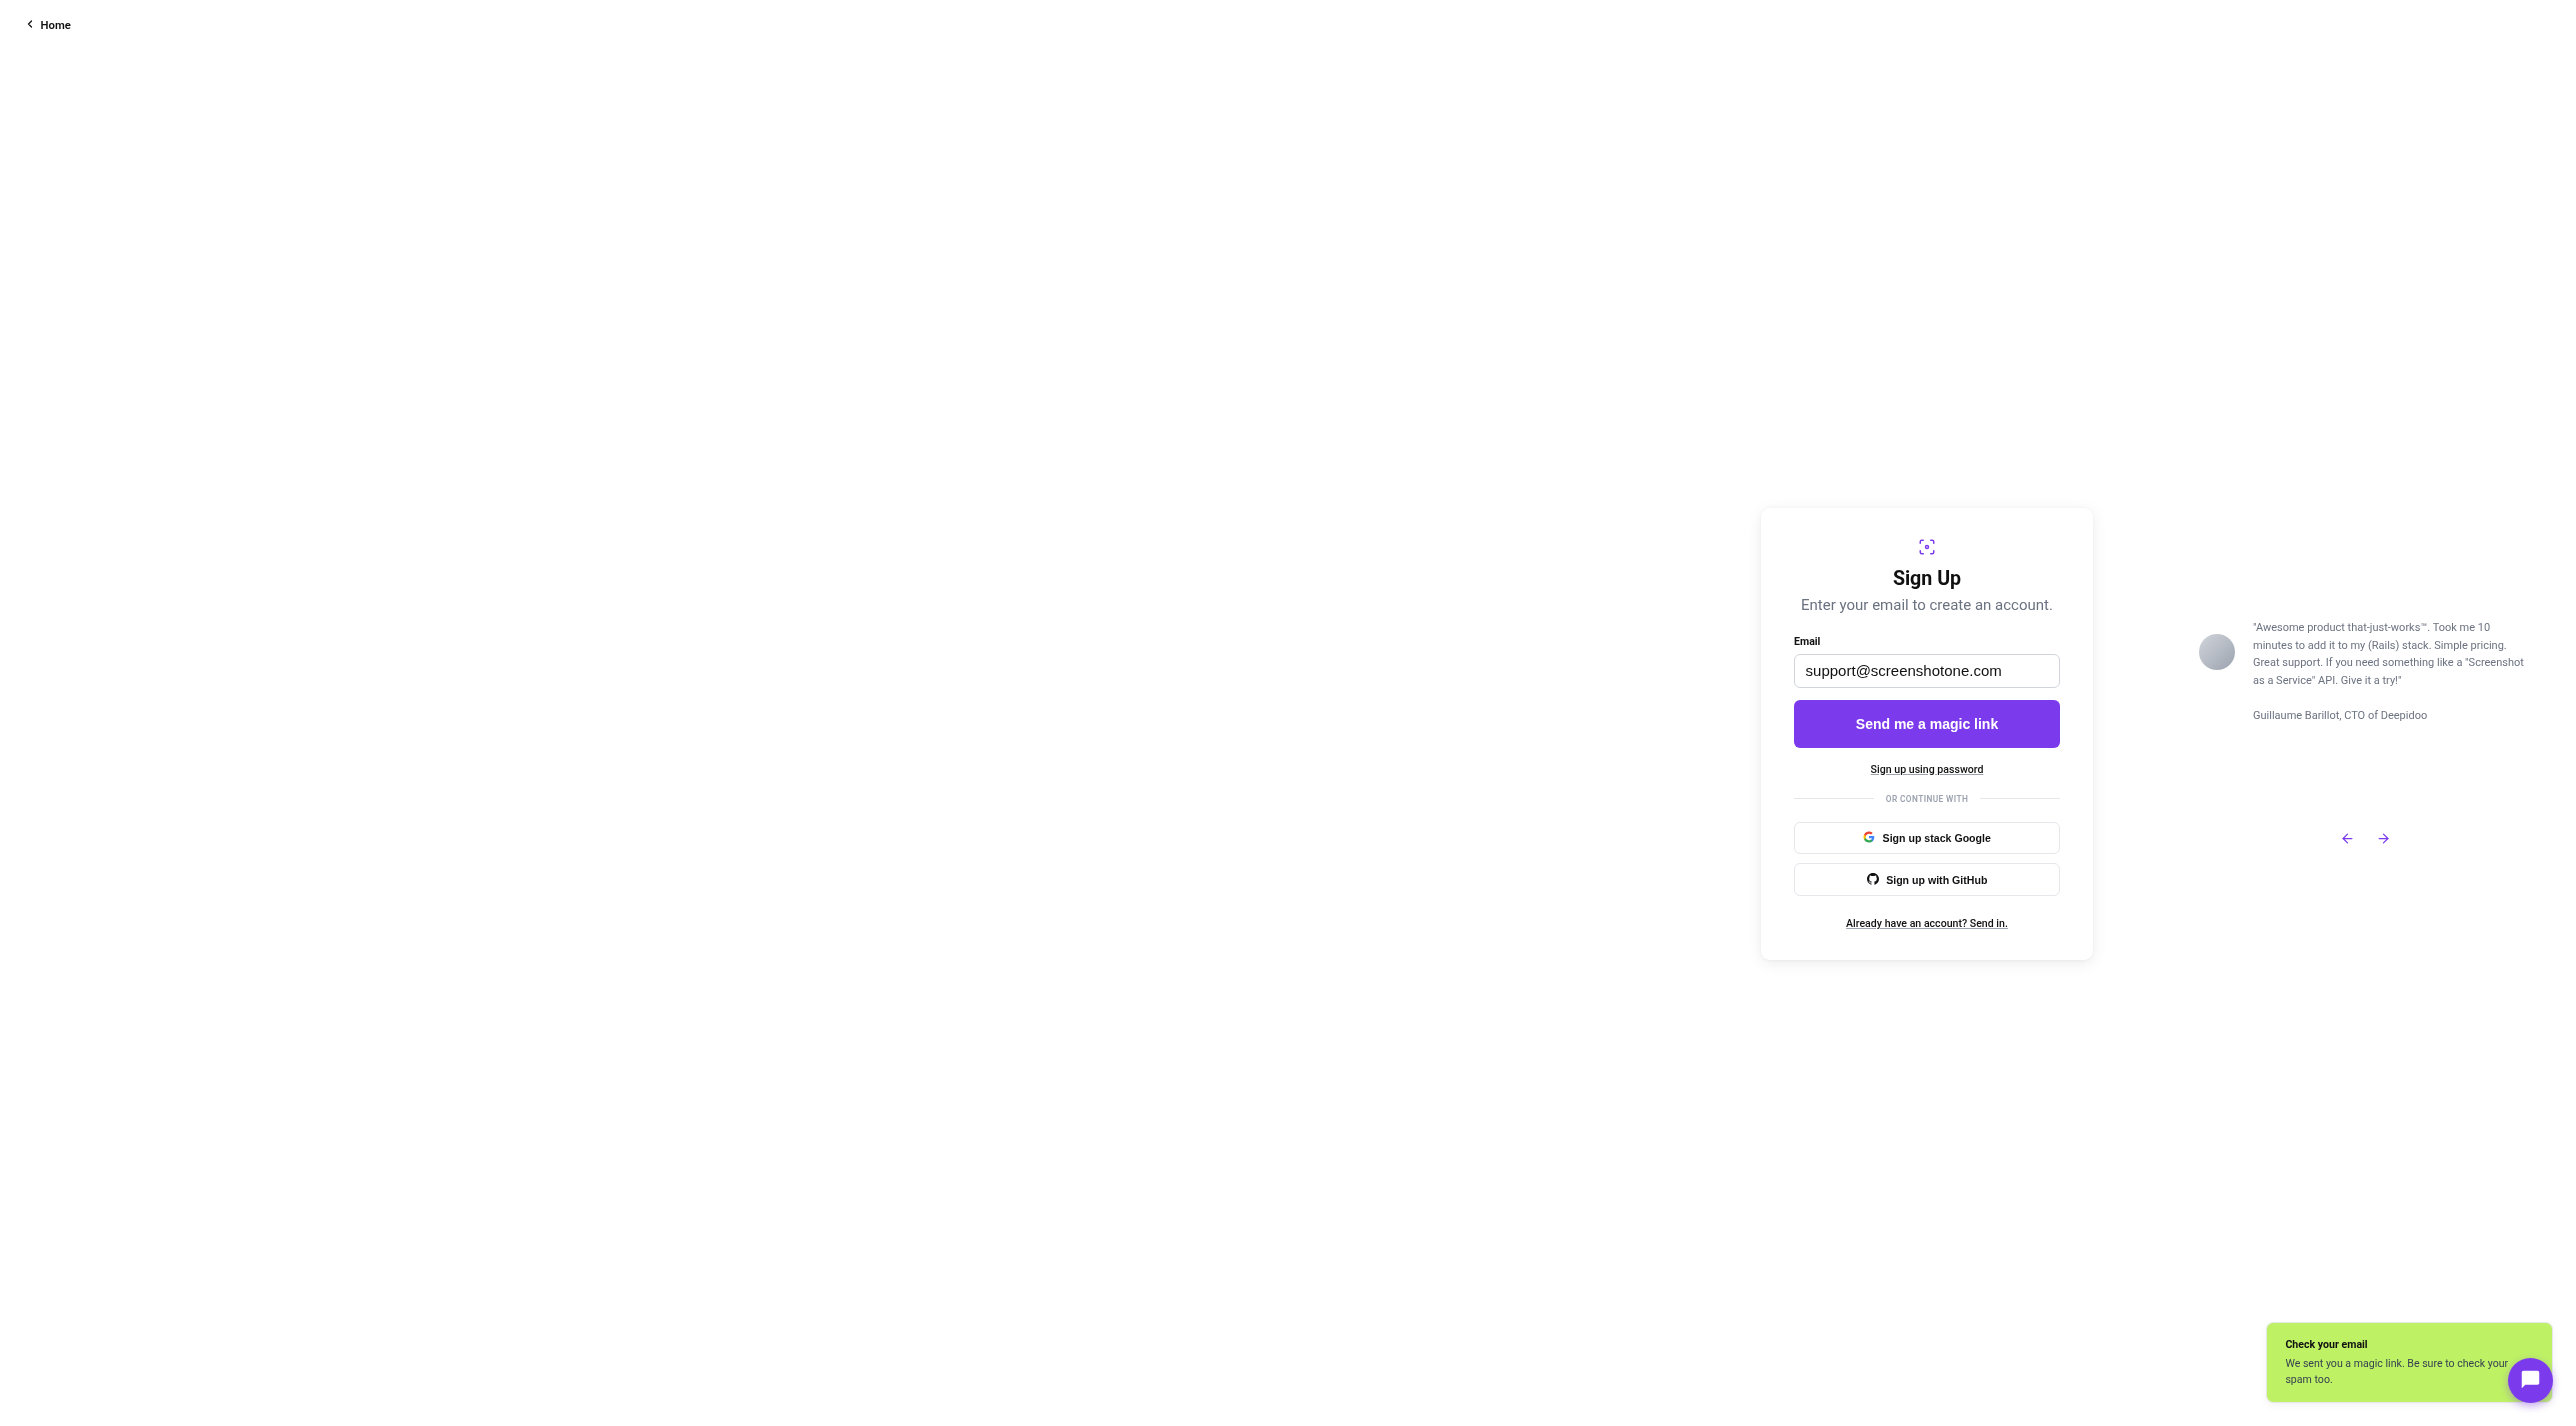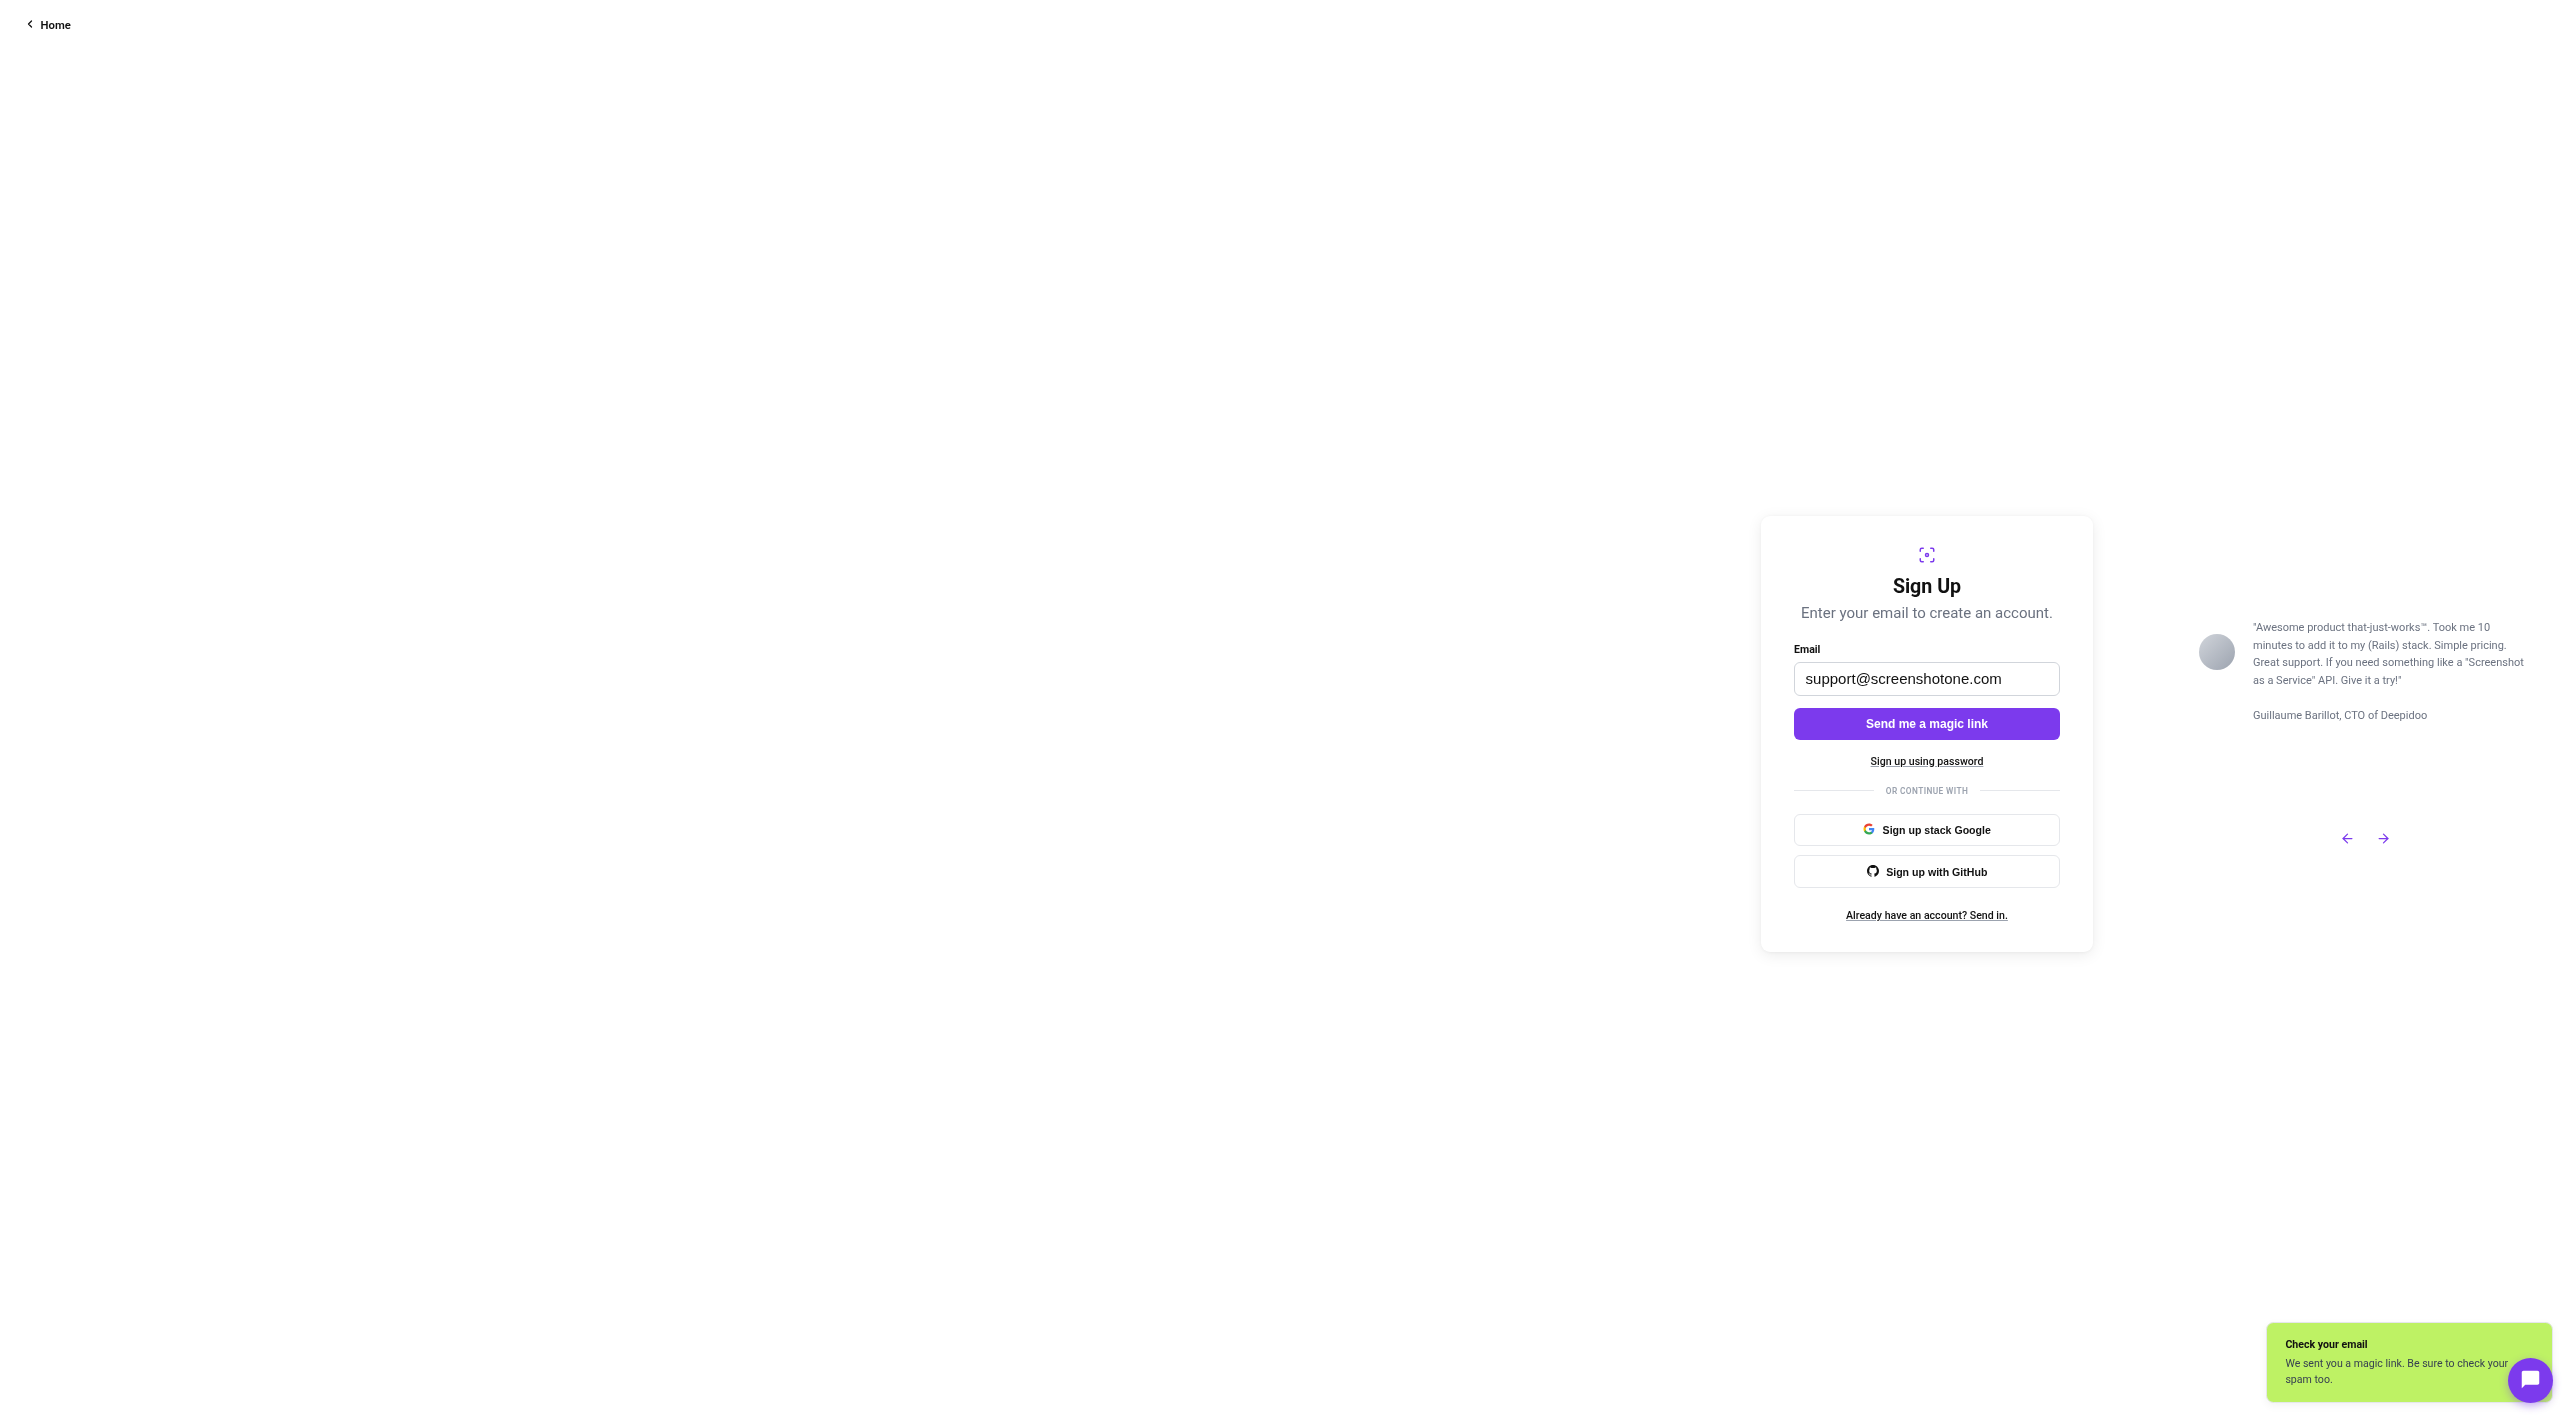--- a/index.html
+++ b/index.html
@@ -79,26 +79,26 @@
       padding: 7.5px 10.6px;
       border: 0.8px solid #d1d5db;
       border-radius: 6px;
       font-size: 15px;
       font-weight: 500;
       color: #111;
       outline: none;
     }
     .primary-btn {
       width: 100%;
-      padding: 9px;
+      padding: 16px;
       background: #7c3aed;
       color: #fff;
       border: none;
       border-radius: 6px;
-      font-size: 12px;
+      font-size: 14px;
       font-weight: 600;
       cursor: pointer;
       margin-bottom: 15px;
     }
     .text-link {
       display: block;
       text-align: center;
       font-size: 10.6px;
       font-weight: 500;
       color: #111;

